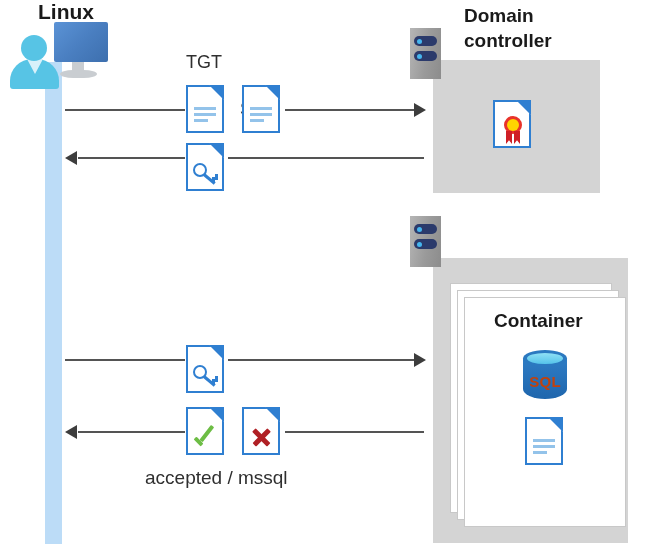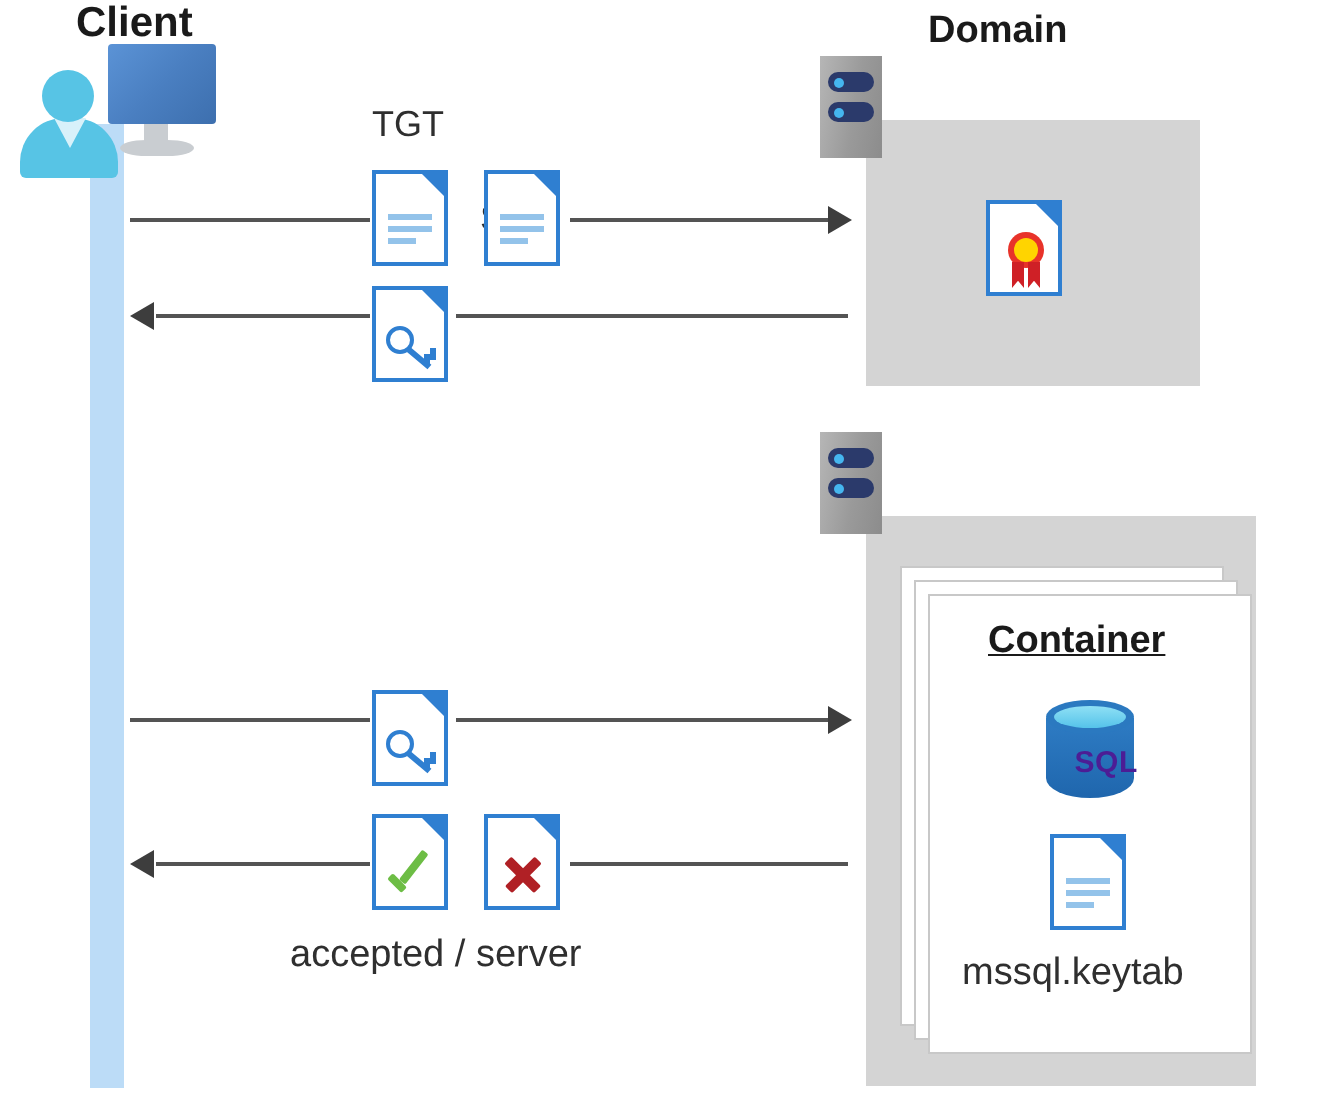--- a/index.html
+++ b/index.html
@@ -30,21 +30,21 @@
   .person-body{position:absolute;left:2px;top:37px;width:49px;height:30px;
        background:#57c4e5;border-radius:22px 22px 3px 3px;}
   .person-collar{position:absolute;left:19px;top:37px;width:0;height:0;
        border-left:8px solid transparent;border-right:8px solid transparent;
        border-top:15px solid #d8f1fa;}
 
   
   .t-client{left:38px;top:0px;font-size:21px;}
   .t-dc{left:464px;top:3px;font-size:19px;line-height:25px;}
   .t-linux{left:462px;top:221px;font-size:19px;}
-  .t-container{left:494px;top:310px;font-size:19px;text-decoration:underline;}
+  .t-container{left:494px;top:310px;font-size:19px;}
   .t-keytab{left:481px;top:476px;font-size:19px;}
   .t-accdeny{left:145px;top:467px;font-size:19px;}
   .t-tgt{left:186px;top:52px;font-size:18px;}
   .t-spn{left:240px;top:52px;font-size:18px;margin-top:47px;}
 
   
   .panel-dc{left:433px;top:60px;width:167px;height:133px;background:#d4d4d4;}
   .panel-linux{left:433px;top:258px;width:195px;height:285px;background:#d4d4d4;}
 
   
@@ -125,46 +125,47 @@
   
   .sqlicon{position:absolute;left:521px;top:349px;width:48px;height:55px;}
   .sqlicon .body{position:absolute;left:2px;top:10px;width:44px;height:40px;
       background:linear-gradient(180deg,#2e7cc4 0%,#1f66ad 100%);
       border-radius:0 0 22px 22px/0 0 10px 10px;}
   .sqlicon .topell{position:absolute;left:2px;top:1px;width:44px;height:17px;
       border-radius:50%;background:#2b79c0;}
   .sqlicon .topell::after{content:"";position:absolute;left:4px;top:3px;
       width:36px;height:11px;border-radius:50%;
       background:linear-gradient(180deg,#8fe0f5 0%,#55c3ea 100%);}
-  .sqlicon .txt{position:absolute;left:0;top:24px;width:48px;text-align:right;
-      color:#4c1d95;font-size:15px;font-weight:bold;letter-spacing:0.3px;}
+  .sqlicon .txt{position:absolute;left:0;top:24px;width:48px;text-align:center;
+      color:#c2410c;font-size:15px;font-weight:bold;letter-spacing:0.3px;}
 </style>
 </head>
 <body>
 
 <div class="stage">
 
   <div class="abs panel-dc"></div>
   <div class="abs panel-linux"></div>
 
   <div class="lifeline"></div>
 
   <div class="client-icon">
     <div class="monitor-screen"></div>
     <div class="monitor-neck"></div>
     <div class="monitor-base"></div>
     <div class="person-body"></div>
     <div class="person-collar"></div>
     <div class="person-head"></div>
   </div>
 
-  <div class="abs label-bold t-client">Client</div>
+  <div class="abs label-bold t-client">Linux</div>
 
   <div class="abs label-bold t-dc">
     <div>Domain</div>
+    <div>controller</div>
   </div>
 
 
   <div class="server server-dc">
     <div class="bar b1">
         <div class="dot"></div>
       </div>
     <div class="bar b2">
         <div class="dot"></div>
       </div>
@@ -200,21 +201,20 @@
     <div class="txt">SQL</div>
   </div>
 
   <div class="doc" style="left:525px;top:417px;">
     <div class="page clip"></div>
     <div class="fold"></div>
     <div class="line l1"></div>
     <div class="line l2"></div>
     <div class="line l3"></div>
   </div>
-  <div class="abs label-plain t-keytab">mssql.keytab</div>
 
   <div class="arrow-line" style="left:65px;top:109px;width:120px;"></div>
   <div class="arrow-line" style="left:285px;top:109px;width:130px;"></div>
   <div class="arrow-head right" style="left:414px;top:103px;"></div>
 
   <div class="abs label-plain t-tgt">TGT</div>
   <div class="abs label-plain t-spn">SPN</div>
 
   <div class="doc" style="left:186px;top:85px;">
     <div class="page clip"></div>
@@ -275,15 +275,15 @@
   </div>
   <div class="doc" style="left:242px;top:407px;">
     <div class="page clip"></div>
     <div class="fold"></div>
     <div class="crossglyph">
       <i class="a"></i>
       <i class="b"></i>
     </div>
   </div>
 
-  <div class="abs label-plain t-accdeny">accepted / server</div>
+  <div class="abs label-plain t-accdeny">accepted / mssql</div>
 
 </div>
 
 </body></html>

